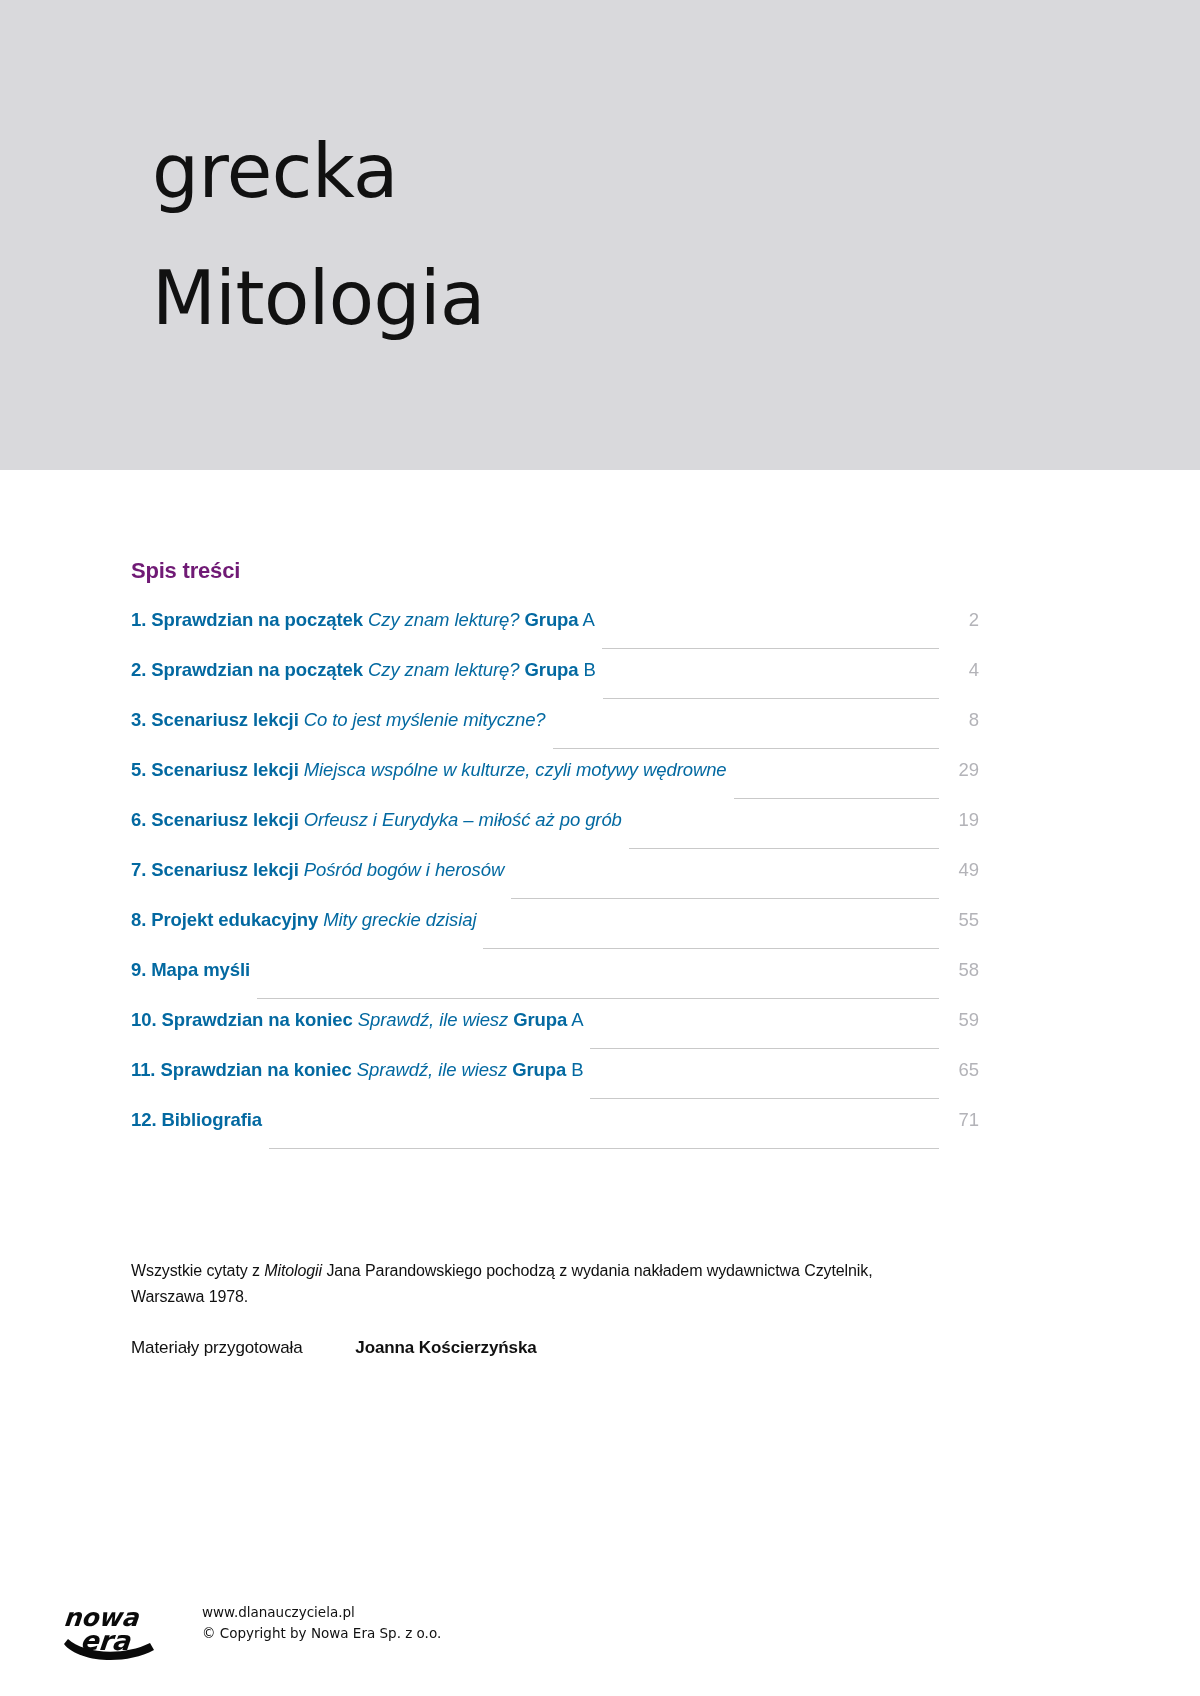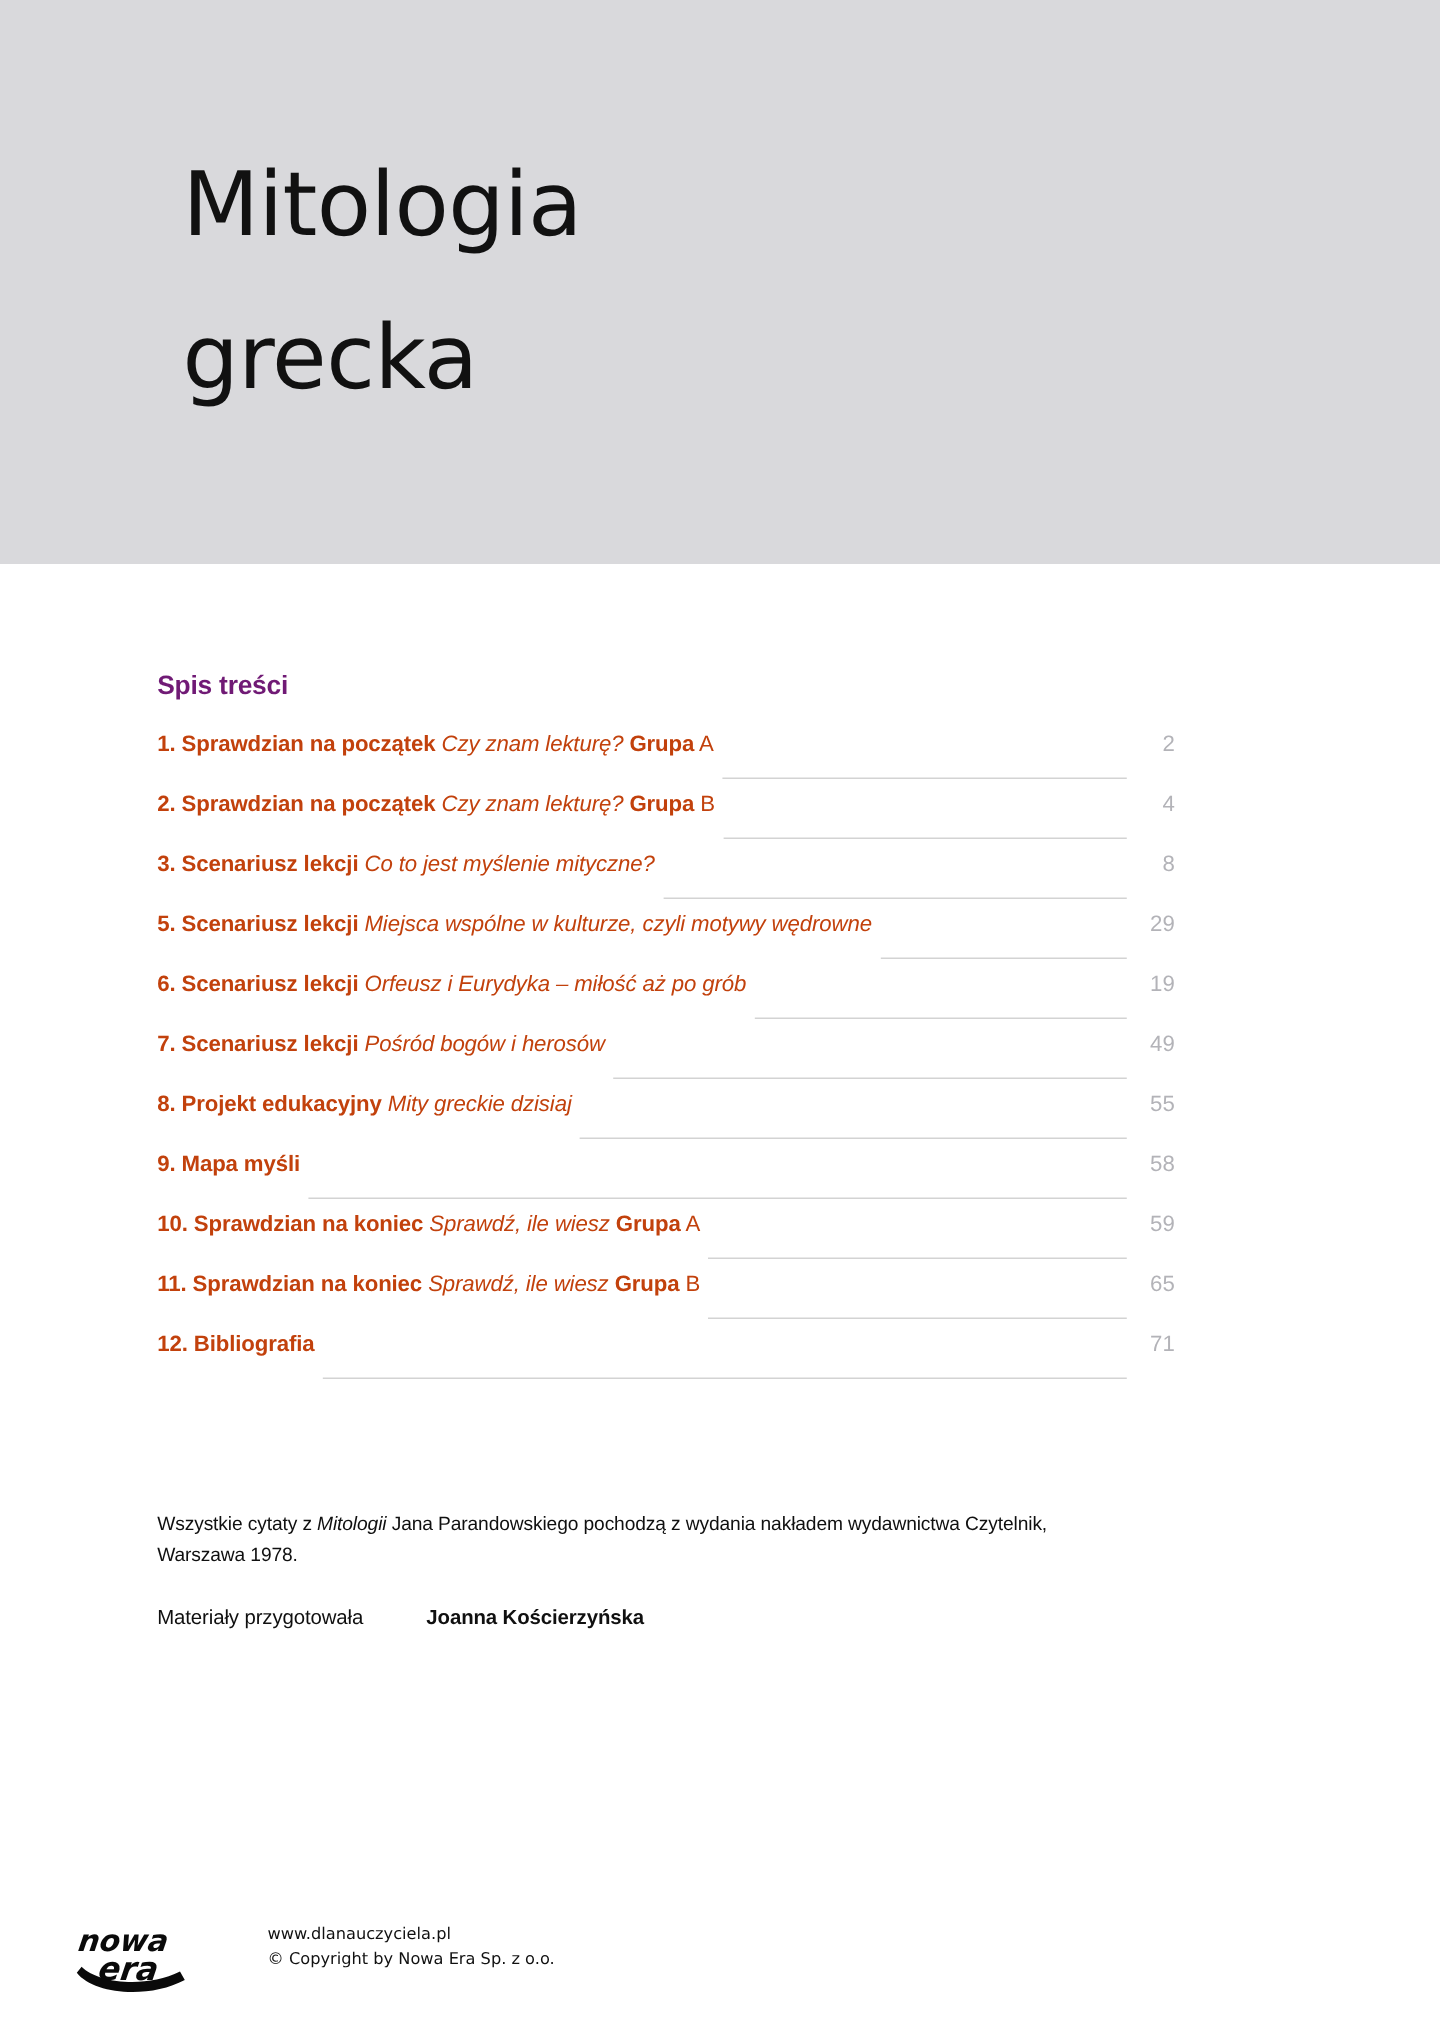--- a/index.html
+++ b/index.html
@@ -71,21 +71,21 @@
   .toc-row {
     display: flex;
     align-items: baseline;
     height: 50px;
     width: 100%;
   }
 
   .toc-label {
     white-space: nowrap;
     font-size: 18.5px;
-    color: #c2410c;
+    color: #0369a1;
     letter-spacing: -0.1px;
     flex: 0 0 auto;
   }
   .toc-label .num { font-weight: 700; }
   .toc-label .plain { font-weight: 700; }
   .toc-label .ital { font-style: italic; font-weight: 400; }
   .toc-label .reg { font-weight: 400; }
 
   .toc-leader {
     flex: 1 1 auto;
@@ -149,31 +149,30 @@
   .logo svg { display: block; }
 
   .footer-text {
     position: absolute;
     left: 202px;
     top: 6px;
     font-size: 13.5px;
     line-height: 1.52;
     color: #111111;
     font-family: "DejaVu Sans", sans-serif;
-    margin-left: 21px;
   }
   .footer-text span { display: block; white-space: nowrap; }
 </style>
 </head>
 <body>
 
 <div class="hero">
   <h1 class="hero-title">
+    <span class="line">grecka</span>
     <span class="line">Mitologia</span>
-    <span class="line">grecka</span>
   </h1>
 </div>
 
 <div class="toc">
   <h2 class="toc-heading">Spis treści</h2>
   <ul class="toc-list" id="toc-list">
       <li class="toc-row">
         <span class="toc-label"><span class="num">1.</span>&nbsp;<span class="plain">Sprawdzian na początek</span> <span class="ital">Czy znam lekturę?</span> <span class="plain">Grupa</span> <span class="reg">A</span></span>
         <span class="toc-leader"></span>
         <span class="toc-page">2</span>

